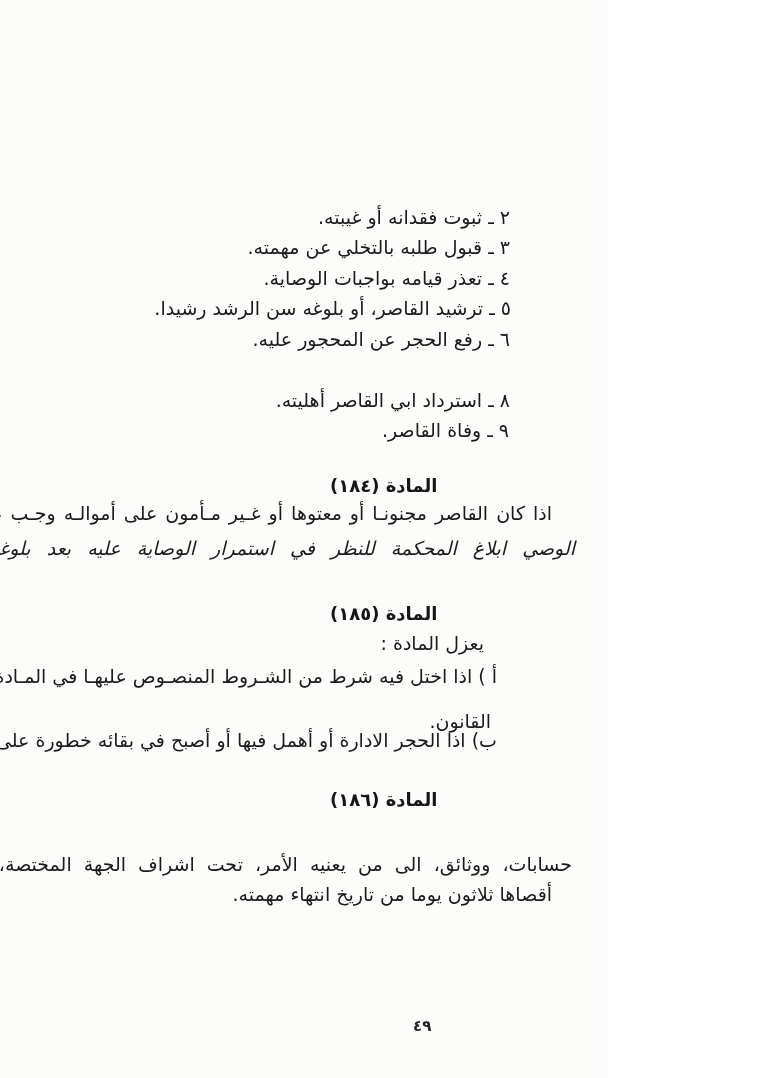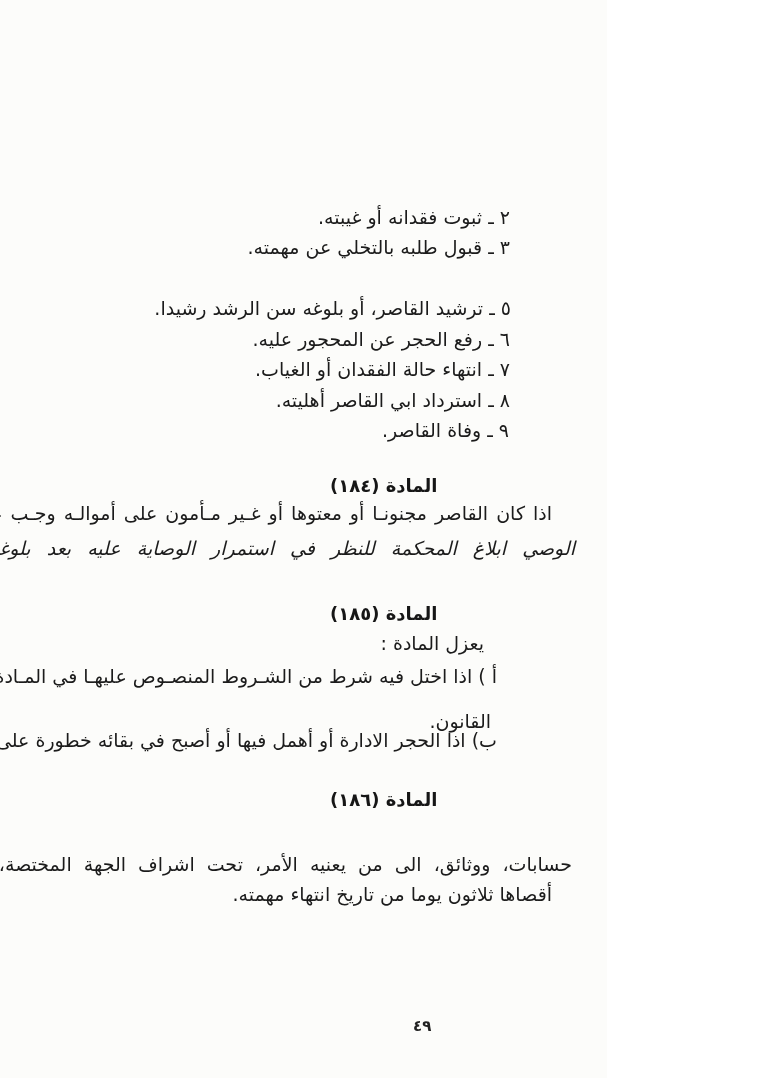--- a/index.html
+++ b/index.html
@@ -48,23 +48,23 @@
     color: #222222;
   }
 </style>
 </head>
 <body>
 
 <div class="page">
 
   <div class="line" style="top:204px; right:97px;">٢ ـ ثبوت فقدانه أو غيبته.</div>
   <div class="line" style="top:234px; right:97px;">٣ ـ قبول طلبه بالتخلي عن مهمته.</div>
+  <div class="line" style="top:265px; right:97px;">٤ ـ تعذر قيامه بواجبات الوصاية.</div>
   <div class="line" style="top:295px; right:96px;">٥ ـ ترشيد القاصر، أو بلوغه سن الرشد رشيدا.</div>
   <div class="line" style="top:326px; right:97px;">٦ ـ رفع الحجر عن المحجور عليه.</div>
-  <div class="line" style="top:356px; right:97px;">٧ ـ انتهاء حالة الفقدان أو الغياب.</div>
   <div class="line" style="top:387px; right:97px;">٨ ـ استرداد ابي القاصر أهليته.</div>
   <div class="line" style="top:417px; right:98px;">٩ ـ وفاة القاصر.</div>
 
   <div class="title" style="top:474px;">المادة (١٨٤)</div>
   <div class="line ws1" style="top:500px; right:55px;text-align:right;">اذا كان القاصر مجنونـا أو معتوها أو غـير مـأمون على أموالـه وجـب على</div>
   <div class="line ws3" style="top:535px; right:32px;">الوصي ابلاغ المحكمة للنظر في استمرار الوصاية عليه بعد بلوغه سن الرشد.</div>
 
   <div class="title" style="top:602px;">المادة (١٨٥)</div>
   <div class="line" style="top:630px; right:123px;">يعزل المادة :</div>
   <div class="line" style="top:663px; right:110px;">أ ) اذا اختل فيه شرط من الشـروط المنصـوص عليهـا في المـادة (١٧٠) مـن هـذا</div>

